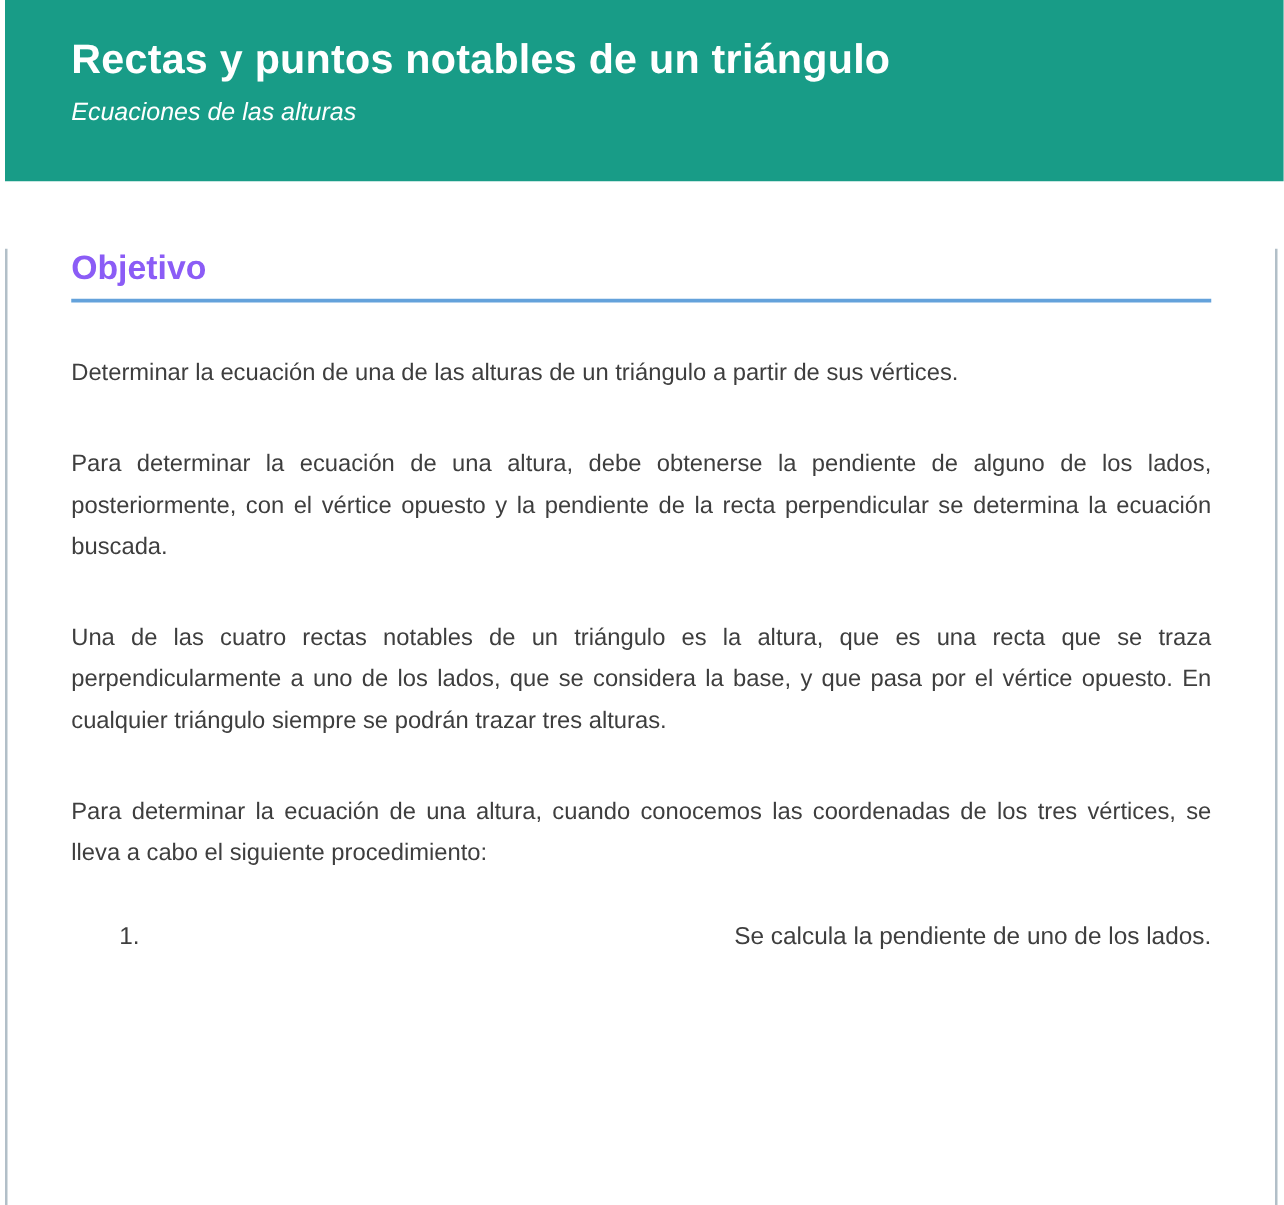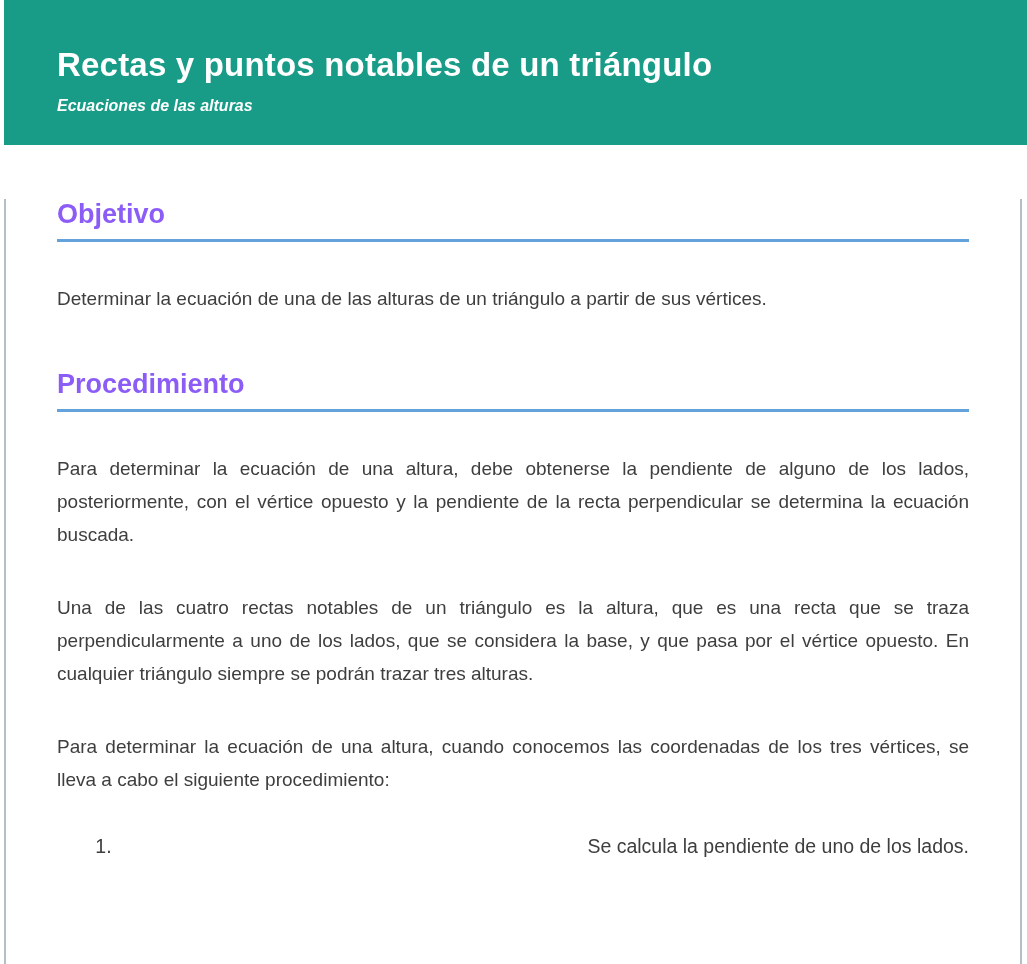--- a/index.html
+++ b/index.html
@@ -14,34 +14,34 @@
     min-height: 964px;
     background: #ffffff;
     position: relative;
   }
   
   .banner {
     margin-left: 4px;
     height: 145px;
     background: #189c87;
     color: #ffffff;
-    padding: 44px 53px 0 53px;
+    padding: 26px 53px 0 53px;
   }
   .banner h1 {
     margin: 0;
     font-size: 33px;
     line-height: 1.25;
     font-weight: 700;
     letter-spacing: 0.2px;
   }
   .banner .subtitle {
     margin: 12px 0 0 0;
-    font-size: 16px;
+    font-size: 20px;
     font-style: italic;
-    font-weight: 700;
+    font-weight: 400;
   }
   
   .doc {
     margin-left: 4px;
     margin-right: 5px;
     border-left: 2px solid #b2bfc8;
     border-right: 2px solid #b2bfc8;
     min-height: 819px;
     padding: 0 51px 60px 51px;
   }
@@ -87,21 +87,20 @@
   </header>
 
   <main class="doc">
 
     <section>
       <h2 class="section-heading">Objetivo</h2>
       <p class="body-text">Determinar la ecuación de una de las alturas de un triángulo a partir de sus vértices.</p>
     </section>
 
     <section>
-      <h2 class="section-heading">Procedimiento</h2>
       <p class="body-text">Para determinar la ecuación de una altura, debe obtenerse la pendiente de alguno de los lados, posteriormente, con el vértice opuesto y la pendiente de la recta perpendicular se determina la ecuación buscada.</p>
     </section>
 
     <section>
       <p class="body-text">Una de las cuatro rectas notables de un triángulo es la altura, que es una recta que se traza perpendicularmente a uno de los lados, que se considera la base, y que pasa por el vértice opuesto. En cualquier triángulo siempre se podrán trazar tres alturas.</p>
       <p class="body-text">Para determinar la ecuación de una altura, cuando conocemos las coordenadas de los tres vértices, se lleva a cabo el siguiente procedimiento:</p>
       <ol class="steps">
         <li>Se calcula la pendiente de uno de los lados.</li>
 
       </ol>

